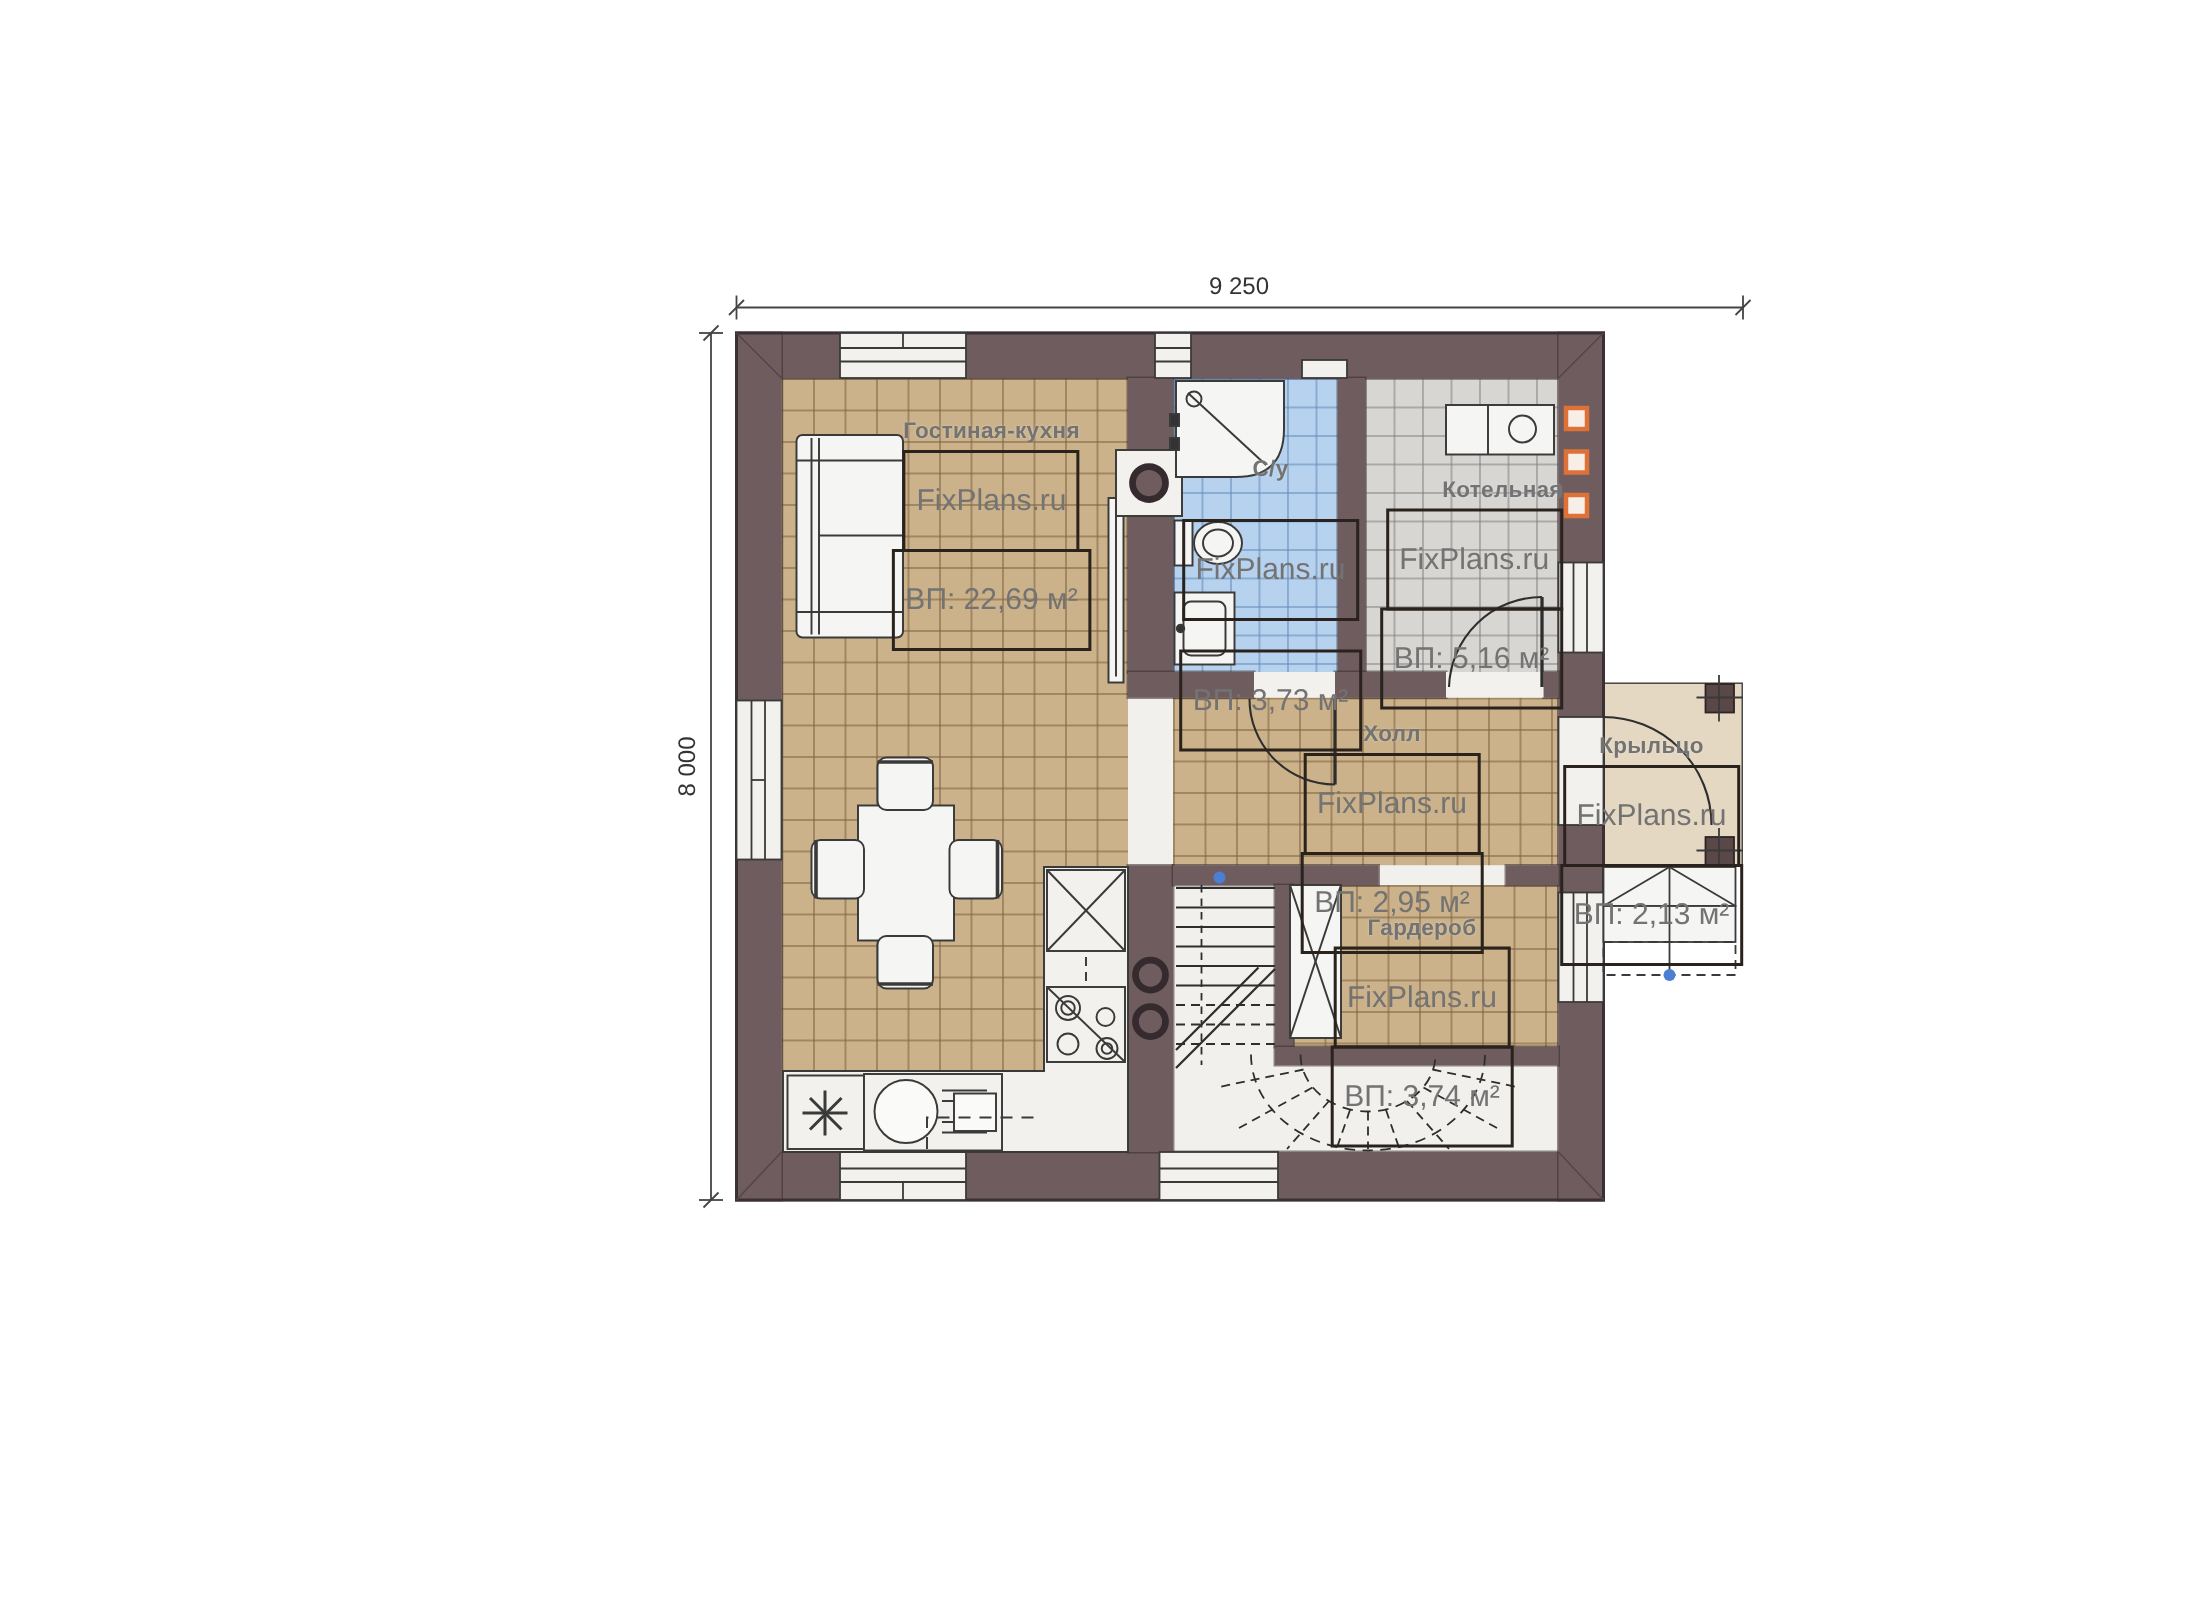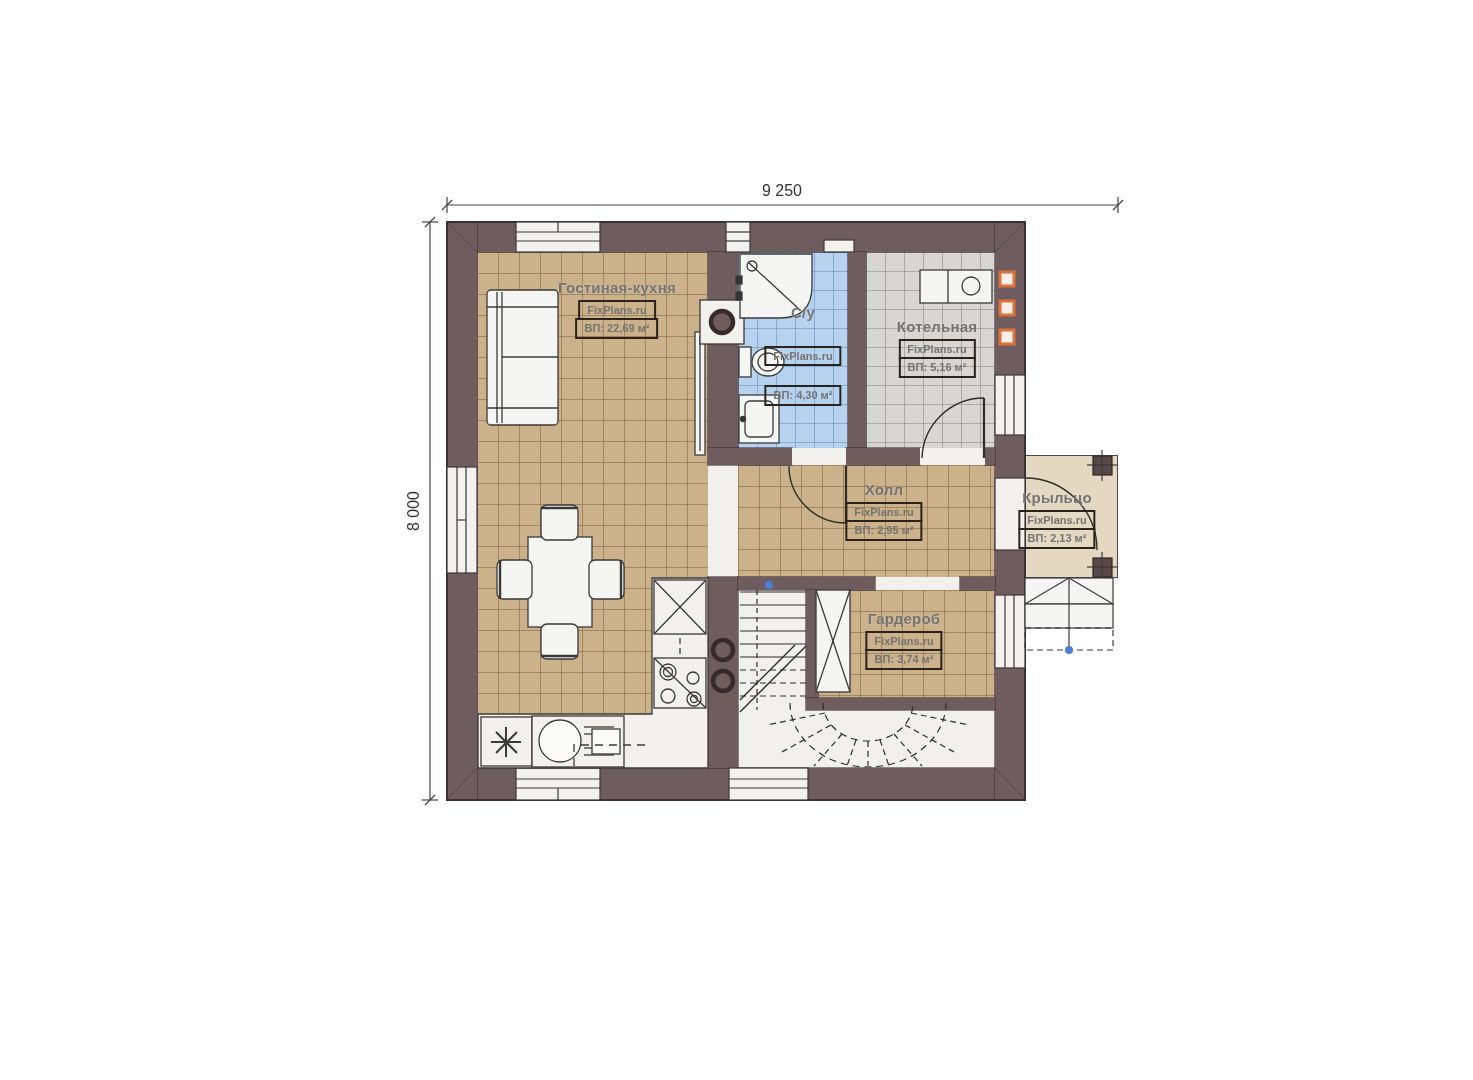--- a/index.html
+++ b/index.html
@@ -1,17 +1,17 @@
 <!DOCTYPE html>
 <html><head>
 <meta charset="utf-8">
 <style>
   html,body{margin:0;padding:0;background:#ffffff;}
   .canvas{position:relative;width:1336px;height:1080px;background:#fff;overflow:hidden;
-          font-family:"Liberation Sans",sans-serif;}
+          font-family:"Liberation Sans",sans-serif;margin-left:44px;}
   .abs{position:absolute;}
   
   .floor-tan{background-color:#cbb28a;
     background-image:linear-gradient(rgba(125,100,66,.55) 1px,transparent 1px),
                      linear-gradient(90deg,rgba(125,100,66,.55) 1px,transparent 1px);
     background-size:21px 21px;}
   .floor-bath{background-color:#b7d2ee;
     background-image:linear-gradient(rgba(100,140,185,.55) 1px,transparent 1px),
                      linear-gradient(90deg,rgba(100,140,185,.55) 1px,transparent 1px);
     background-size:19px 19px;}
@@ -20,22 +20,22 @@
                      linear-gradient(90deg,rgba(125,125,125,.5) 1px,transparent 1px);
     background-size:19px 19px;}
   .floor-white{background:#f1f0ed;}
   .floor-porch{background:#e5d8c2;}
   .wall{background:#6f5c5f;box-shadow:0 0 0 1px rgba(55,44,48,.55);}
   
   .room-label{position:absolute;transform:translateX(-50%);display:flex;flex-direction:column;
               align-items:center;color:#737373;z-index:40;}
   .room-name{font-weight:bold;font-size:15px;white-space:nowrap;letter-spacing:.2px;
              margin-bottom:4px;text-shadow:0 0 2px rgba(255,255,255,.35);}
-  .label-box{border:2px solid #2a221c;font-weight:bold;font-size:11px;line-height:1.3;
-             padding:1px 7px;white-space:nowrap;background:transparent;}
+  .label-box{border:2px solid #2a221c;font-weight:normal;font-size:20px;line-height:1.3;
+             padding:19px 7px;white-space:nowrap;background:transparent;}
   .label-box + .label-box{margin-top:-2px;}
   svg.overlay{position:absolute;left:0;top:0;z-index:30;}
   .floors,.walls{position:absolute;inset:0;}
   .floors{z-index:10}.walls{z-index:20}
 </style>
 </head>
 <body>
 
 <div class="canvas">
 
@@ -327,24 +327,24 @@
 
   <div class="room-label" style="left:617px;top:279px;">
     <div class="room-name">Гостиная-кухня</div>
     <div class="label-box">FixPlans.ru</div>
     <div class="label-box">ВП: 22,69 м²</div>
   </div>
 
   <div class="room-label" style="left:803px;top:304px;gap:21px;">
     <div class="room-name">С/у</div>
     <div class="label-box">FixPlans.ru</div>
-    <div class="label-box">ВП: 4,30 м²</div>
-  </div>
-
-  <div class="room-label" style="left:937px;top:318px;">
+    <div class="label-box">ВП: 3,73 м²</div>
+  </div>
+
+  <div class="room-label" style="left:937px;top:318px;align-items:flex-end;">
     <div class="room-name">Котельная</div>
     <div class="label-box">FixPlans.ru</div>
     <div class="label-box">ВП: 5,16 м²</div>
   </div>
 
   <div class="room-label" style="left:884px;top:481px;">
     <div class="room-name">Холл</div>
     <div class="label-box">FixPlans.ru</div>
     <div class="label-box">ВП: 2,95 м²</div>
   </div>

